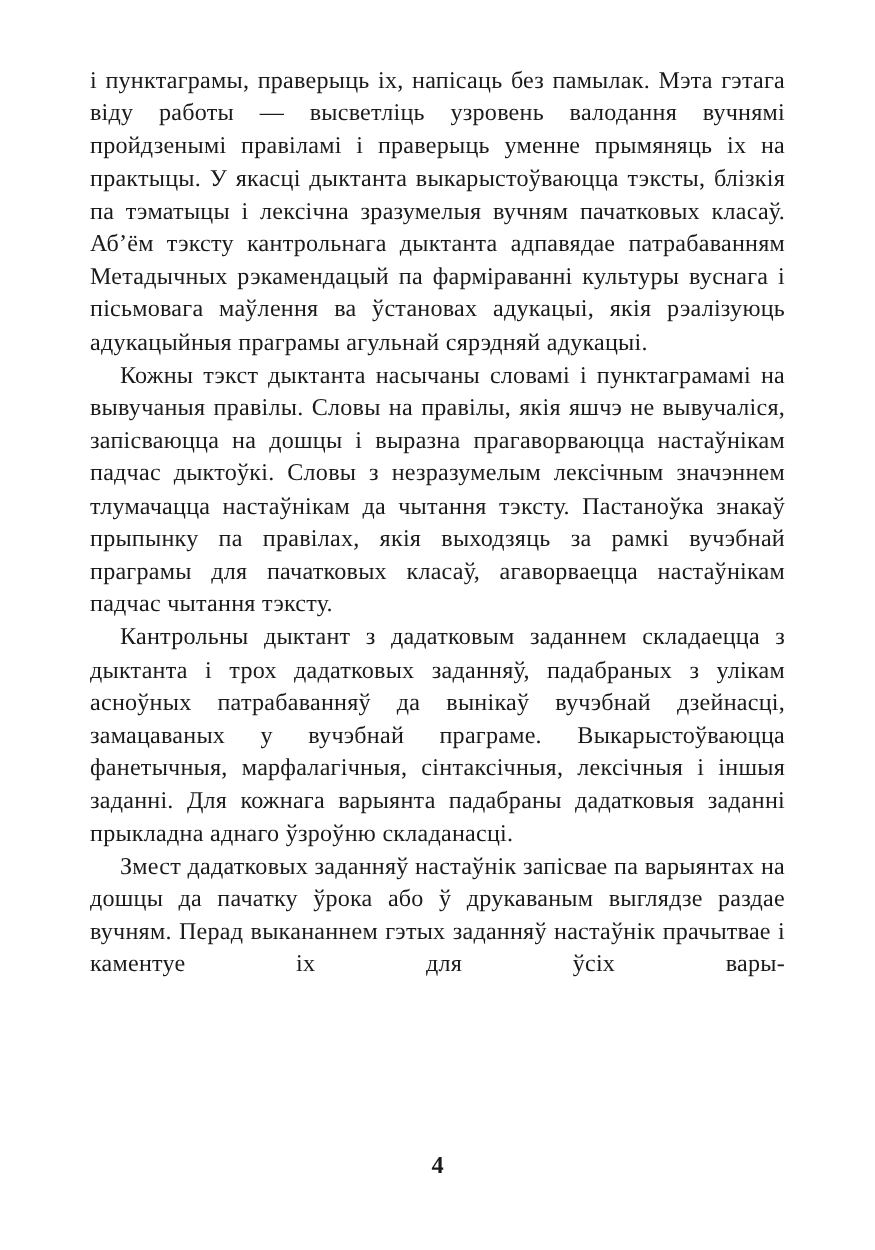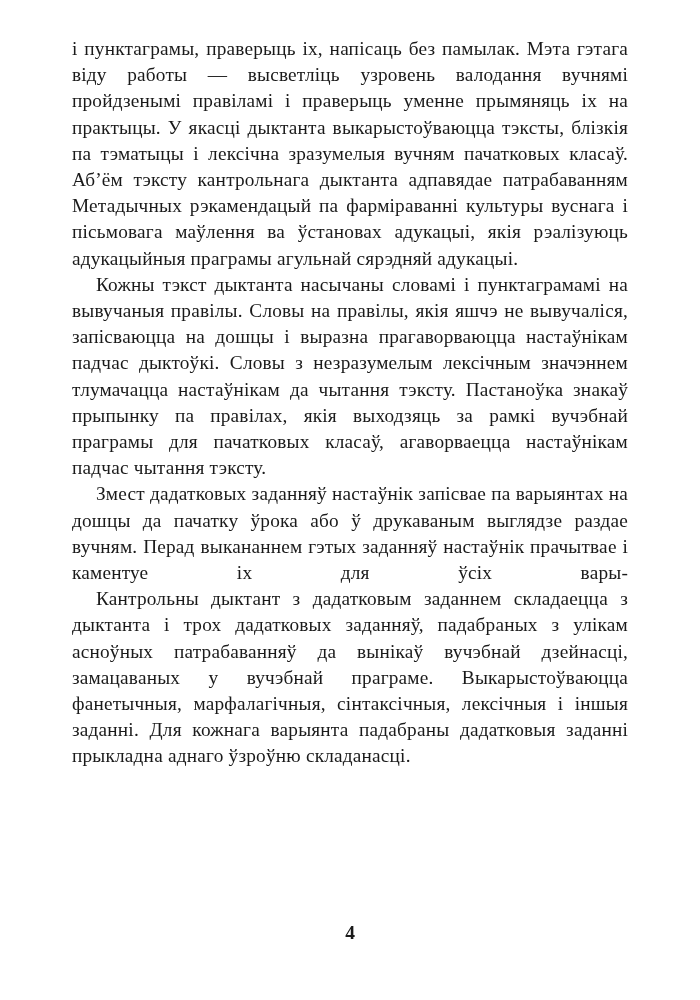--- a/index.html
+++ b/index.html
@@ -20,21 +20,21 @@
     position: relative;
     width: 700px;
     height: 1000px;
     background: #ffffff;
     box-sizing: border-box;
   }
 
   .text-block {
     position: absolute;
     left: 72px;
-    top: 36px;
+    top: 52px;
     width: 556px;
   }
 
   .para {
     margin: 0;
     padding: 0;
     font-size: 19.3px;
     line-height: 26.2px;
     text-align: justify;
     text-justify: inter-word;
@@ -72,21 +72,21 @@
 
 <div class="page">
 
   <div class="text-block">
 
     <p class="para continuation">і пунктаграмы, праверыць іх, напісаць без памылак. Мэта гэтага віду работы — высветліць узровень валодання вучнямі пройдзенымі правіламі і праверыць уменне прымяняць іх на практыцы. У якасці дыктанта выкарыстоўваюцца тэксты, блізкія па тэматыцы і лексічна зразумелыя вучням пачатковых класаў. Аб’ём тэксту кантрольнага дыктанта адпавядае патрабаванням Метадычных рэкамендацый па фарміраванні культуры вуснага і пісьмовага маўлення ва ўстановах адукацыі, якія рэалізуюць адукацыйныя праграмы агульнай сярэдняй адукацыі.</p>
 
     <p class="para">Кожны тэкст дыктанта насычаны словамі і пунктаграмамі на вывучаныя правілы. Словы на правілы, якія яшчэ не вывучаліся, запісваюцца на дошцы і выразна прагаворваюцца настаўнікам падчас дыктоўкі. Словы з незразумелым лексічным значэннем тлумачацца настаўнікам да чытання тэксту. Пастаноўка знакаў прыпынку па правілах, якія выходзяць за рамкі вучэбнай праграмы для пачатковых класаў, агаворваецца настаўнікам падчас чытання тэксту.</p>
 
 
+    <p class="para">Кантрольны дыктант з дадатковым заданнем складаецца з дыктанта і трох дадатковых заданняў, падабраных з улікам асноўных патрабаванняў да вынікаў вучэбнай дзейнасці, замацаваных у вучэбнай праграме. Выкарыстоўваюцца фанетычныя, марфалагічныя, сінтаксічныя, лексічныя і іншыя заданні. Для кожнага варыянта падабраны дадатковыя заданні прыкладна аднаго ўзроўню складанасці.</p>
+
     <p class="para full-justify">Змест дадатковых заданняў настаўнік запісвае па варыянтах на дошцы да пачатку ўрока або ў друкаваным выглядзе раздае вучням. Перад выкананнем гэтых заданняў настаўнік прачытвае і каментуе іх для ўсіх вары-</p>
-
-    <p class="para">Кантрольны дыктант з дадатковым заданнем складаецца з дыктанта і трох дадатковых заданняў, падабраных з улікам асноўных патрабаванняў да вынікаў вучэбнай дзейнасці, замацаваных у вучэбнай праграме. Выкарыстоўваюцца фанетычныя, марфалагічныя, сінтаксічныя, лексічныя і іншыя заданні. Для кожнага варыянта падабраны дадатковыя заданні прыкладна аднаго ўзроўню складанасці.</p>
 
   </div>
 
   <div class="page-number">4</div>
 
 </div>
 
 </body></html>

